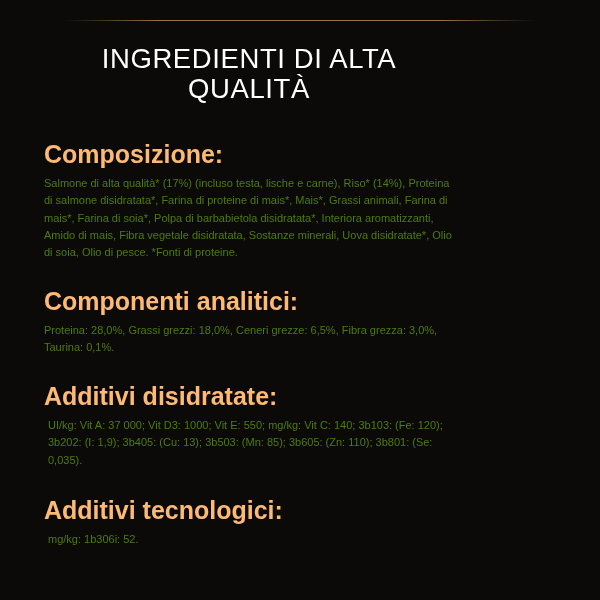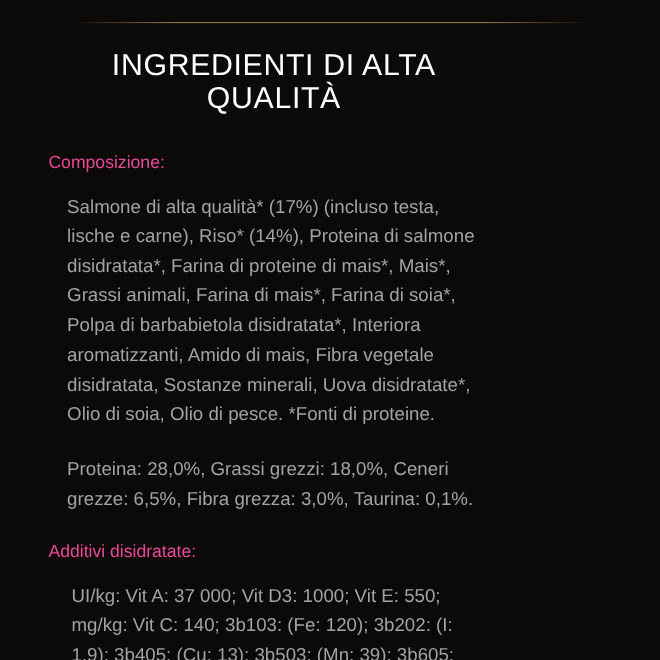--- a/index.html
+++ b/index.html
@@ -42,31 +42,31 @@
     letter-spacing: 0.6px;
     font-weight: 400;
     text-align: center;
     margin: 0 0 34px 0;
     line-height: 1.1;
   }
   .section {
     margin-bottom: 22px;
   }
   .section-title {
-    color: #ec4899;
-    font-size: 16px;
-    font-weight: 400;
+    color: #fdba74;
+    font-size: 25px;
+    font-weight: 700;
     margin: 0 0 4px 0;
     line-height: 1.25;
   }
   .section-body {
-    color: #a3a3a3;
-    font-size: 17px;
+    color: #4d7c0f;
+    font-size: 11px;
     line-height: 1.58;
-    margin: 17px;
+    margin: 0;
     font-weight: 400;
   }
   .s-composition { margin-bottom: 24px; }
   .s-analytical { margin-bottom: 24px; }
   .s-nutritional { margin-bottom: 26px; }
   .s-technological { margin-bottom: 0; }
   .s-composition .section-title { margin-bottom: 5px; }
   .s-nutritional .section-body,
   .s-technological .section-body {
     padding-left: 4px;
@@ -87,23 +87,28 @@
   <div class="content">
 
     <h1 class="main-title">INGREDIENTI DI ALTA QUALITÀ</h1>
 
     <div class="section s-composition">
       <h2 class="section-title">Composizione:</h2>
       <p class="section-body">Salmone di alta qualità* (17%) (incluso testa, lische e carne), Riso* (14%), Proteina di salmone disidratata*, Farina di proteine di mais*, Mais*, Grassi animali, Farina di mais*, Farina di soia*, Polpa di barbabietola disidratata*, Interiora aromatizzanti, Amido di mais, Fibra vegetale disidratata, Sostanze minerali, Uova disidratate*, Olio di soia, Olio di pesce. *Fonti di proteine.</p>
     </div>
 
     <div class="section s-analytical">
+      <h2 class="section-title">Componenti analitici:</h2>
       <p class="section-body">Proteina: 28,0%, Grassi grezzi: 18,0%, Ceneri grezze: 6,5%, Fibra grezza: 3,0%, Taurina: 0,1%.</p>
     </div>
 
     <div class="section s-nutritional">
       <h2 class="section-title">Additivi disidratate:</h2>
-      <p class="section-body">UI/kg: Vit A: 37 000; Vit D3: 1000; Vit E: 550; mg/kg: Vit C: 140; 3b103: (Fe: 120); 3b202: (I: 1,9); 3b405: (Cu: 13); 3b503: (Mn: 39); 3b605: (Zn: 110); 3b801: (Se: 0,035).</p>
+      <p class="section-body">UI/kg: Vit A: 37 000; Vit D3: 1000; Vit E: 550; mg/kg: Vit C: 140; 3b103: (Fe: 120); 3b202: (I: 1,9); 3b405: (Cu: 13); 3b503: (Mn: 85); 3b605: (Zn: 110); 3b801: (Se: 0,035).</p>
     </div>
 
+    <div class="section s-technological">
+      <h2 class="section-title">Additivi tecnologici:</h2>
+      <p class="section-body">mg/kg: 1b306i: 52.</p>
+    </div>
 
   </div>
 </div>
 
 </body></html>

